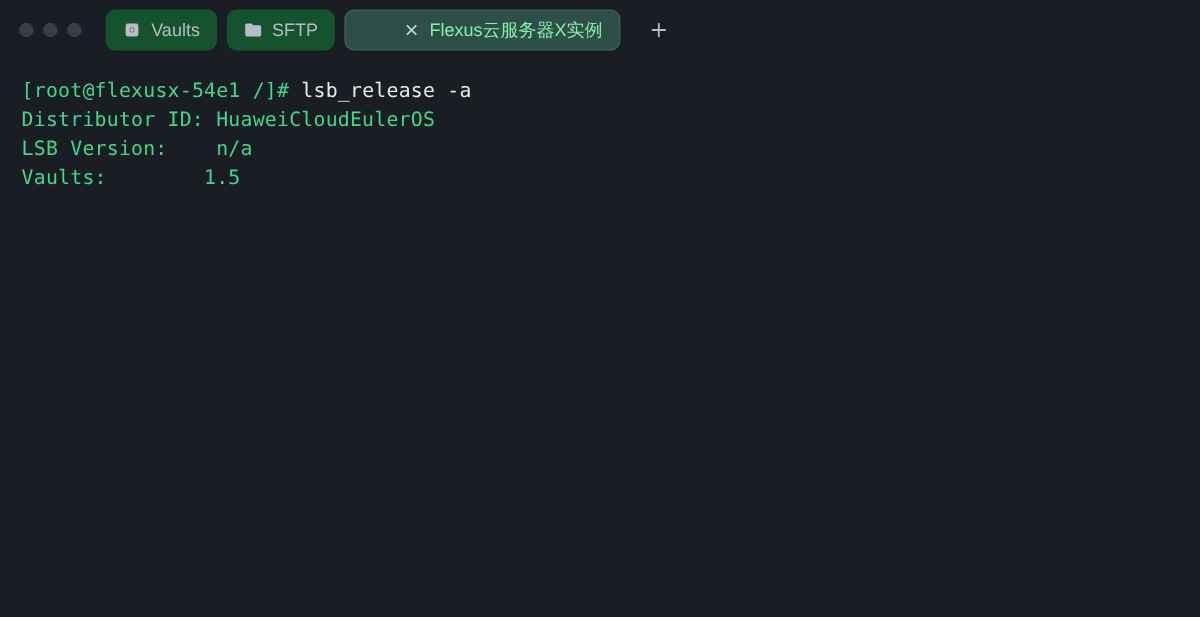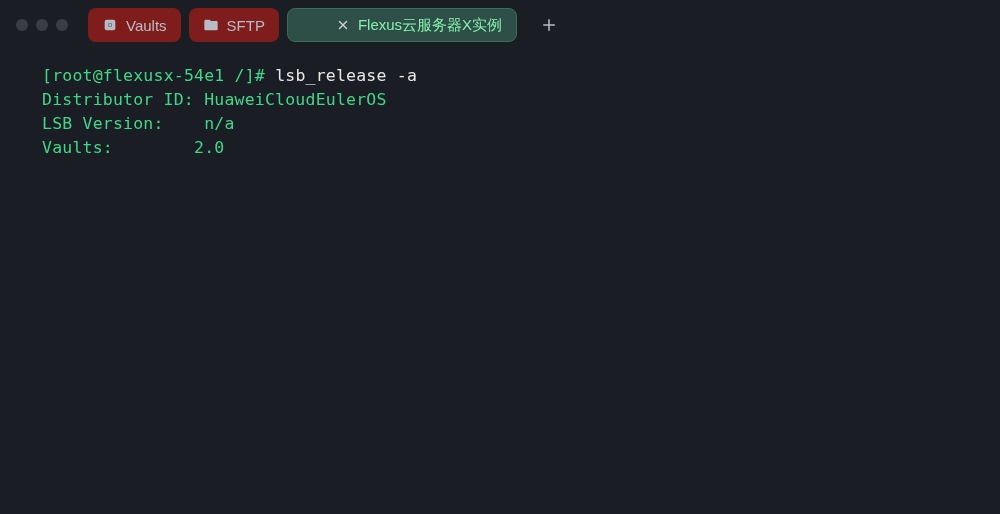--- a/index.html
+++ b/index.html
@@ -33,21 +33,21 @@
     height: 12px;
     border-radius: 50%;
     background: #3a3d44;
   }
   .tab {
     display: flex;
     align-items: center;
     gap: 8px;
     padding: 6px 14px;
     border-radius: 8px;
-    background: #7f1d1d;
+    background: #14532d;
     color: #b8bcc4;
     font-size: 15px;
     font-family: -apple-system, "Segoe UI", "Helvetica Neue", Arial, sans-serif;
     cursor: pointer;
     height: 34px;
   }
   .tab.active {
     background: #2d4f48;
     border: 1px solid #3a6b5f;
     color: #86efac;
@@ -83,21 +83,20 @@
   .terminal {
     padding: 14px 18px;
     font-size: 16.5px;
     line-height: 1.45;
     color: #e8e8e8;
     font-family: "Menlo", "Monaco", "Consolas", monospace;
     letter-spacing: 0.2px;
   }
   .term-line {
     white-space: pre;
-    margin-left: 24px;
   }
   .prompt-bracket { color: #3fd88a; }
   .prompt-user { color: #3fd88a; }
   .prompt-at { color: #3fd88a; }
   .prompt-host { color: #3fd88a; }
   .prompt-path { color: #3fd88a; }
   .prompt-hash { color: #3fd88a; }
   .cmd { color: #e8e8e8; }
   .out-key { color: #3fd88a; }
   .out-val { color: #3fd88a; }
@@ -155,14 +154,14 @@
       <line x1="12" y1="5" x2="12" y2="19"></line>
       <line x1="5" y1="12" x2="19" y2="12"></line>
     </svg>
   </div>
 </div>
 
 <div class="terminal">
   <div class="term-line"><span class="prompt-bracket">[</span><span class="prompt-user">root</span><span class="prompt-at">@</span><span class="prompt-host">flexusx-54e1</span><span class="prompt-bracket"> </span><span class="prompt-path">/</span><span class="prompt-bracket">]</span><span class="prompt-hash">#</span><span> </span><span class="cmd">lsb_release -a</span></div>
   <div class="term-line"><span class="out-key">Distributor ID:</span><span class="out-key"> </span><span class="out-val">HuaweiCloudEulerOS</span></div>
   <div class="term-line"><span class="out-key">LSB Version:</span><span class="out-key">    </span><span class="out-val">n/a</span></div>
-  <div class="term-line"><span class="out-key">Vaults:</span><span class="out-key">        </span><span class="out-val">2.0</span></div>
+  <div class="term-line"><span class="out-key">Vaults:</span><span class="out-key">        </span><span class="out-val">1.5</span></div>
 </div>
 
 </body></html>

